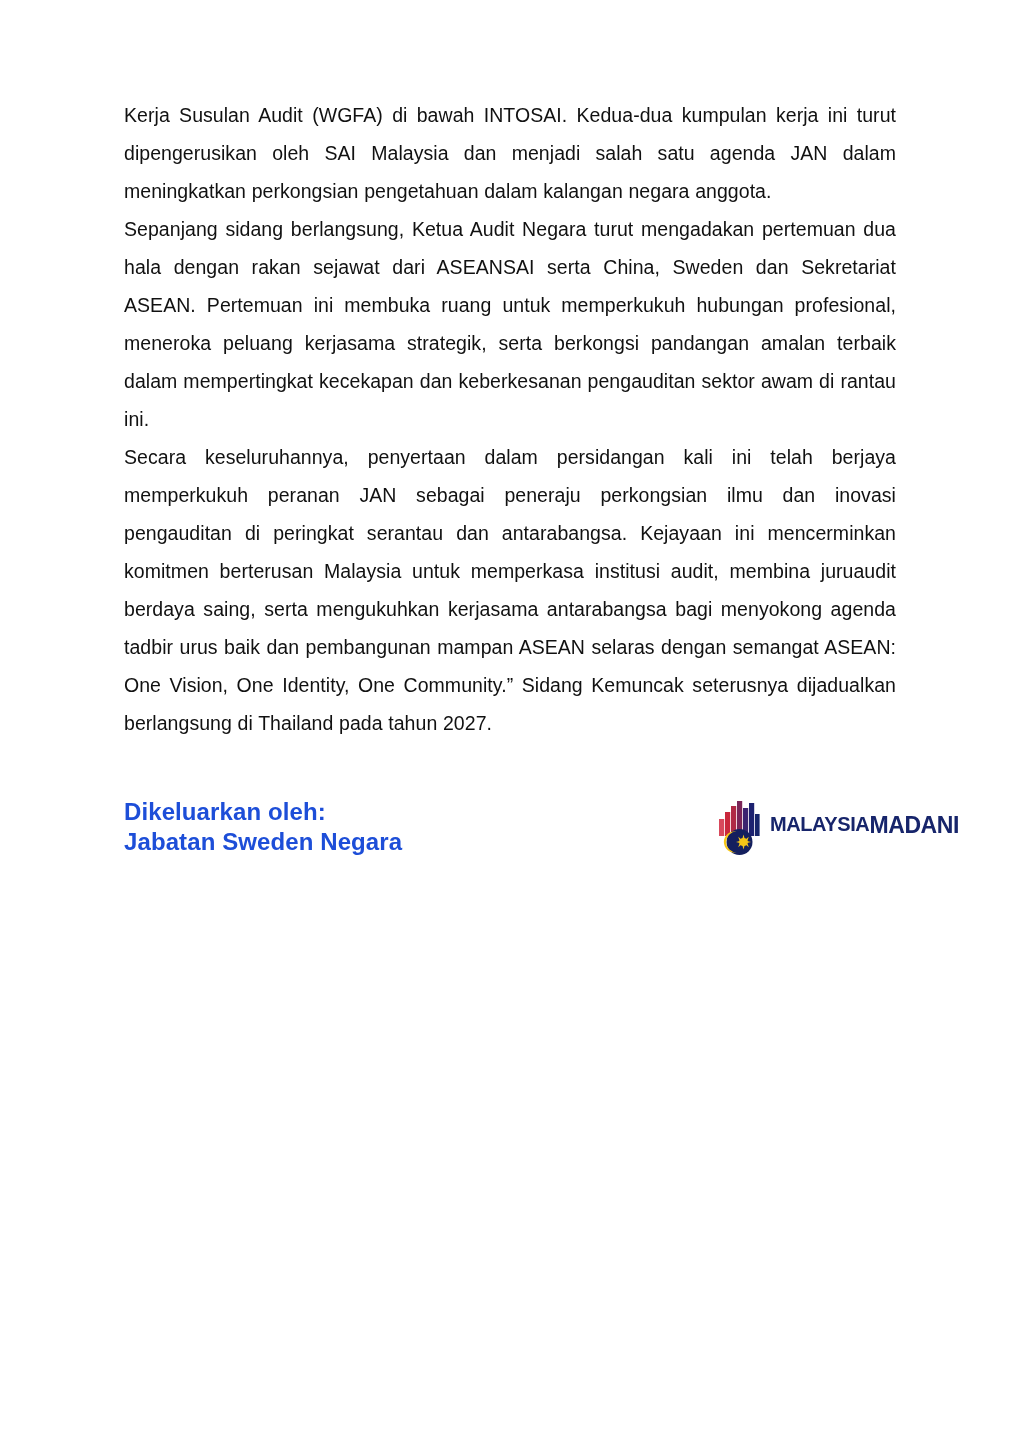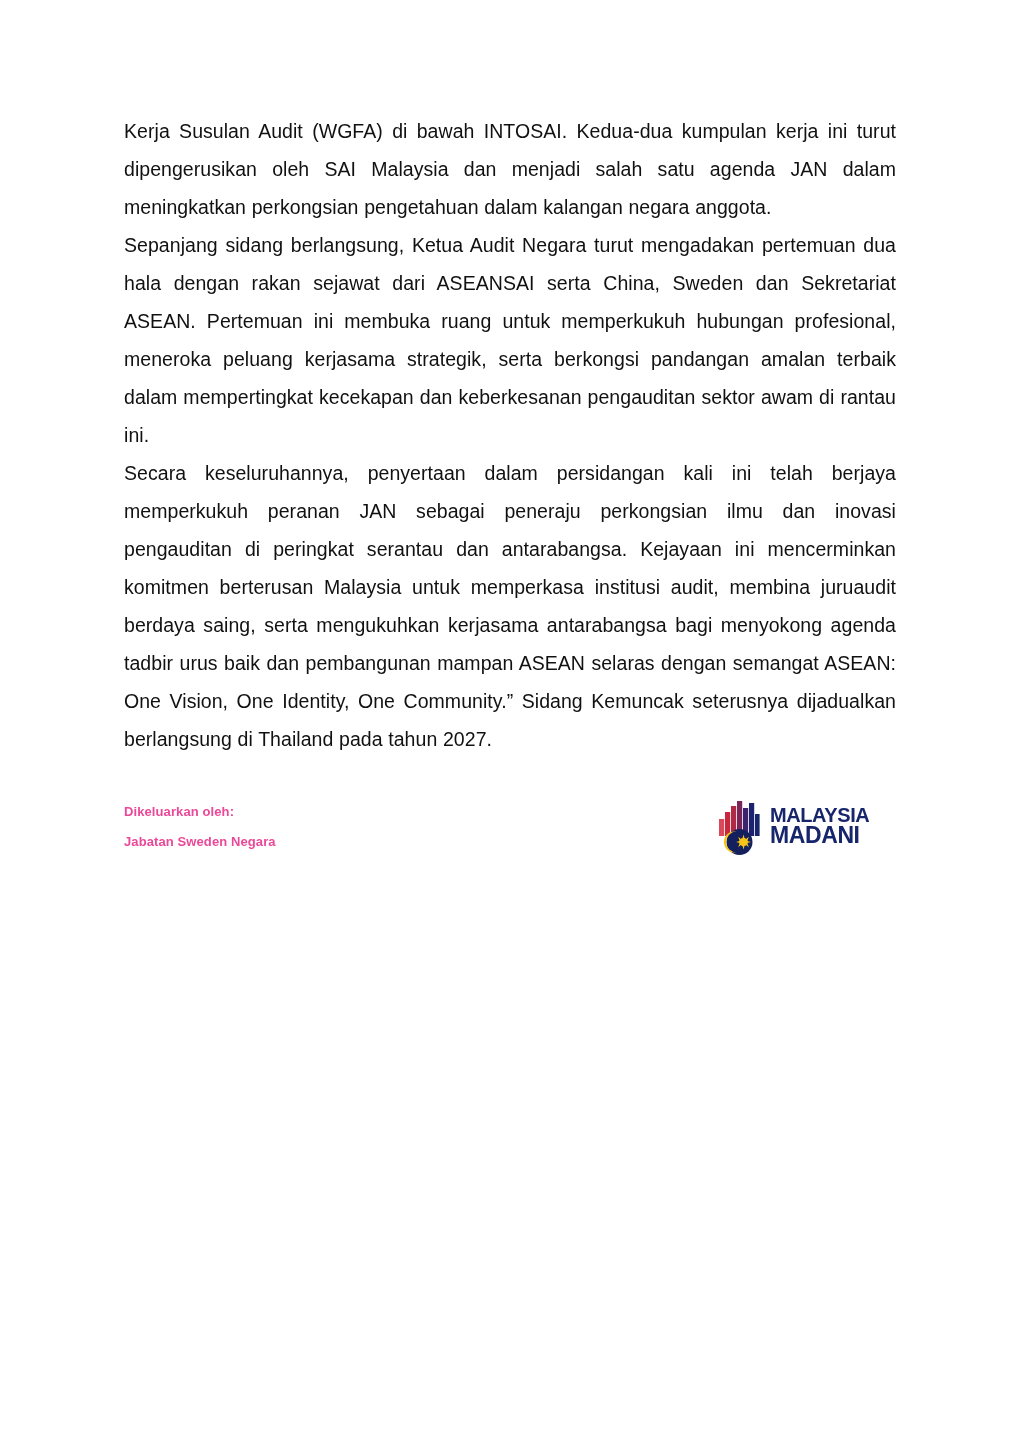--- a/index.html
+++ b/index.html
@@ -21,21 +21,21 @@
     left: 0;
     top: 0;
     width: 1018px;
     height: 1440px;
     background: #ffffff;
   }
 
   .content {
     position: absolute;
     left: 124px;
-    top: 112px;
+    top: 96px;
     width: 772px;
   }
 
   p.para {
     margin: 0 0 0 0;
     font-size: 19.5px;
     line-height: 38px;
     text-align: justify;
     text-justify: inter-word;
     color: #111111;
@@ -45,24 +45,24 @@
 
   p.para + p.para {
   }
 
   
 
   .signature {
     position: absolute;
     left: 124px;
     top: 797px;
-    font-size: 13px;
+    font-size: 24px;
     font-weight: bold;
     line-height: 30px;
-    color: #ec4899;
+    color: #1d4ed8;
     letter-spacing: 0.1px;
   }
   .signature div {
     white-space: nowrap;
   }
 
   
   .logo {
     position: absolute;
     left: 716px;
@@ -74,21 +74,21 @@
   }
   .logo-emblem {
     position: relative;
     width: 48px;
     height: 58px;
     flex: 0 0 auto;
   }
   .logo-wordmark {
     margin-left: 6px;
     display: flex;
-    flex-direction: column;
+    flex-direction: row;
     justify-content: center;
     line-height: 0.94;
   }
   .logo-wordmark .lw1,
   .logo-wordmark .lw2 {
     font-family: "Liberation Sans", sans-serif;
     font-weight: bold;
     color: #17256b;
     letter-spacing: -0.4px;
     white-space: nowrap;

